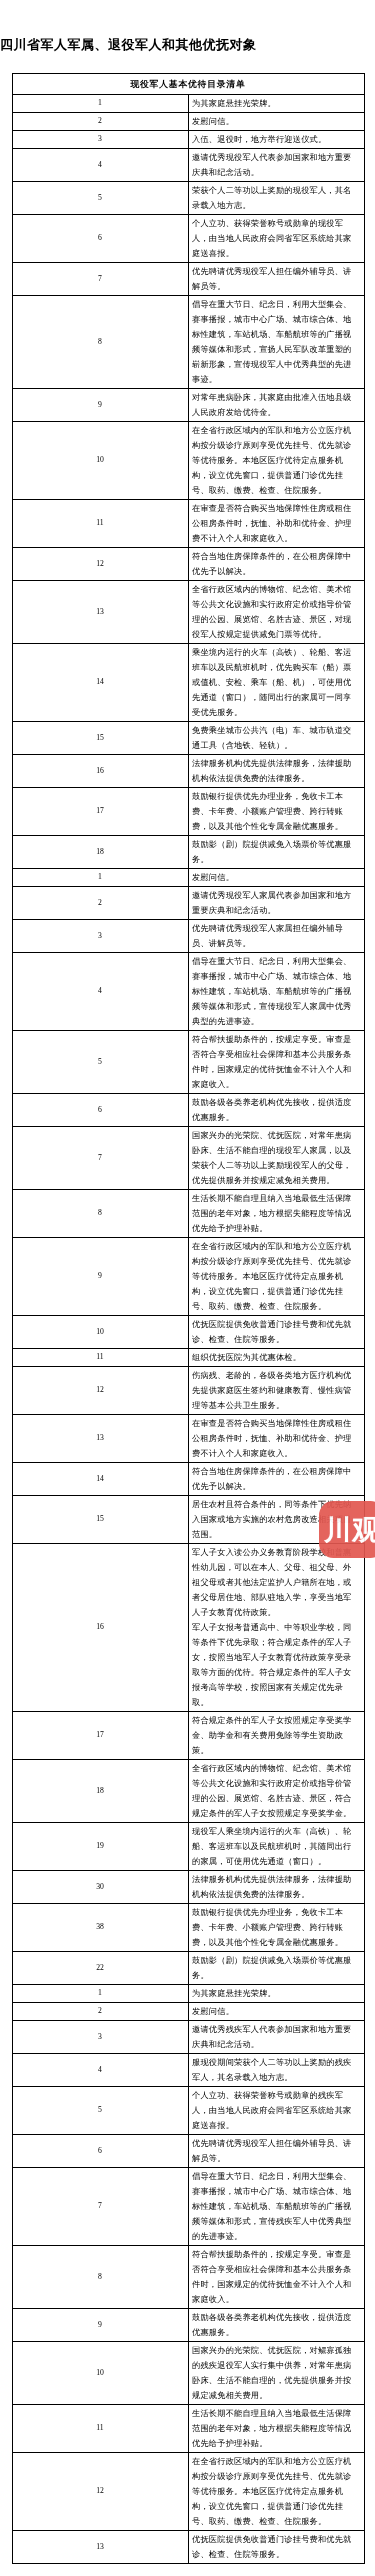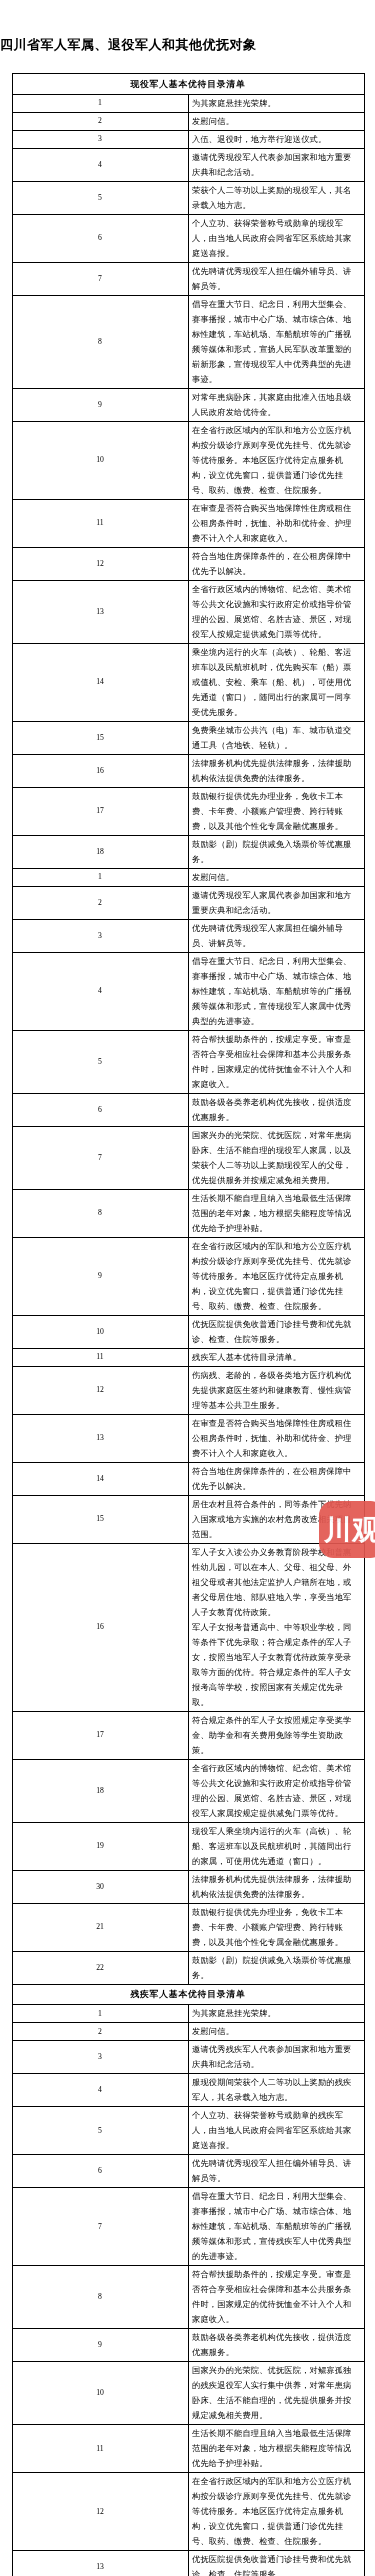--- a/index.html
+++ b/index.html
@@ -199,21 +199,21 @@
         <tr>
           <td class="num">9</td>
           <td class="text">在全省行政区域内的军队和地方公立医疗机构按分级诊疗原则享受优先挂号、优先就诊等优待服务。本地区医疗优待定点服务机构，设立优先窗口，提供普通门诊优先挂号、取药、缴费、检查、住院服务。</td>
         </tr>
         <tr>
           <td class="num">10</td>
           <td class="text">优抚医院提供免收普通门诊挂号费和优先就诊、检查、住院等服务。</td>
         </tr>
         <tr>
           <td class="num">11</td>
-          <td class="text">残疾军人基本优待目录清单。</td>
+          <td class="text">组织优抚医院为其优惠体检。</td>
         </tr>
         <tr>
           <td class="num">12</td>
           <td class="text">伤病残、老龄的，各级各类地方医疗机构优先提供家庭医生签约和健康教育、慢性病管理等基本公共卫生服务。</td>
         </tr>
         <tr>
           <td class="num">13</td>
           <td class="text">在审查是否符合购买当地保障性住房或租住公租房条件时，抚恤、补助和优待金、护理费不计入个人和家庭收入。</td>
         </tr>
         <tr>
@@ -228,40 +228,37 @@
           <td class="num">16</td>
           <td class="text">军人子女入读公办义务教育阶段学校和普惠性幼儿园，可以在本人、父母、祖父母、外祖父母或者其他法定监护人户籍所在地，或者父母居住地、部队驻地入学，享受当地军人子女教育优待政策。
 军人子女报考普通高中、中等职业学校，同等条件下优先录取；符合规定条件的军人子女，按照当地军人子女教育优待政策享受录取等方面的优待。符合规定条件的军人子女报考高等学校，按照国家有关规定优先录取。</td>
         </tr>
         <tr>
           <td class="num">17</td>
           <td class="text">符合规定条件的军人子女按照规定享受奖学金、助学金和有关费用免除等学生资助政策。</td>
         </tr>
         <tr>
           <td class="num">18</td>
-          <td class="text">全省行政区域内的博物馆、纪念馆、美术馆等公共文化设施和实行政府定价或指导价管理的公园、展览馆、名胜古迹、景区，对现役军人家属按规定提供减免门票等优待。</td>
+          <td class="text">全省行政区域内的博物馆、纪念馆、美术馆等公共文化设施和实行政府定价或指导价管理的公园、展览馆、名胜古迹、景区，符合规定条件的军人子女按照规定享受奖学金。</td>
         </tr>
         <tr>
           <td class="num">19</td>
           <td class="text">现役军人乘坐境内运行的火车（高铁）、轮船、客运班车以及民航班机时，其随同出行的家属，可使用优先通道（窗口）。</td>
         </tr>
         <tr>
           <td class="num">30</td>
           <td class="text">法律服务机构优先提供法律服务，法律援助机构依法提供免费的法律服务。</td>
         </tr>
         <tr>
-          <td class="num">21</td>
+          <td class="num">38</td>
           <td class="text">鼓励银行提供优先办理业务，免收卡工本费、卡年费、小额账户管理费、跨行转账费，以及其他个性化专属金融优惠服务。</td>
         </tr>
         <tr>
           <td class="num">22</td>
           <td class="text">鼓励影（剧）院提供减免入场票价等优惠服务。</td>
-        </tr>
-        <tr class="section">
-          <td colspan="2">残疾军人基本优待目录清单</td>
         </tr>
         <tr>
           <td class="num">1</td>
           <td class="text">为其家庭悬挂光荣牌。</td>
         </tr>
         <tr>
           <td class="num">2</td>
           <td class="text">发慰问信。</td>
         </tr>
         <tr>

